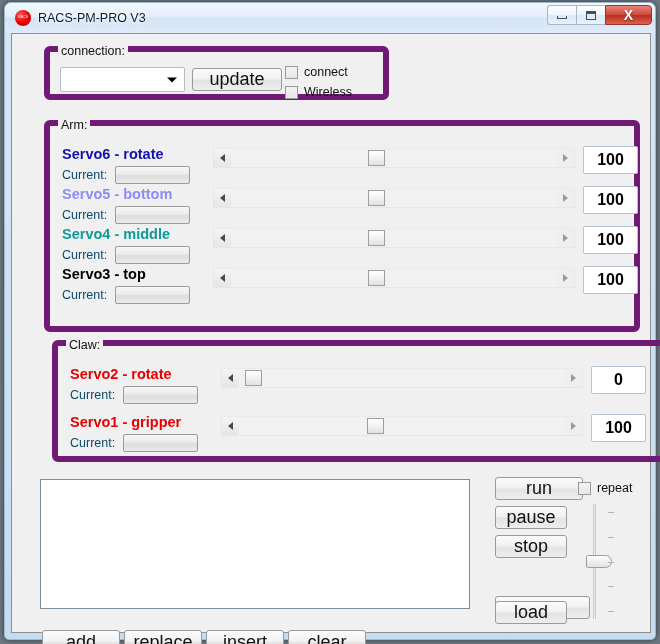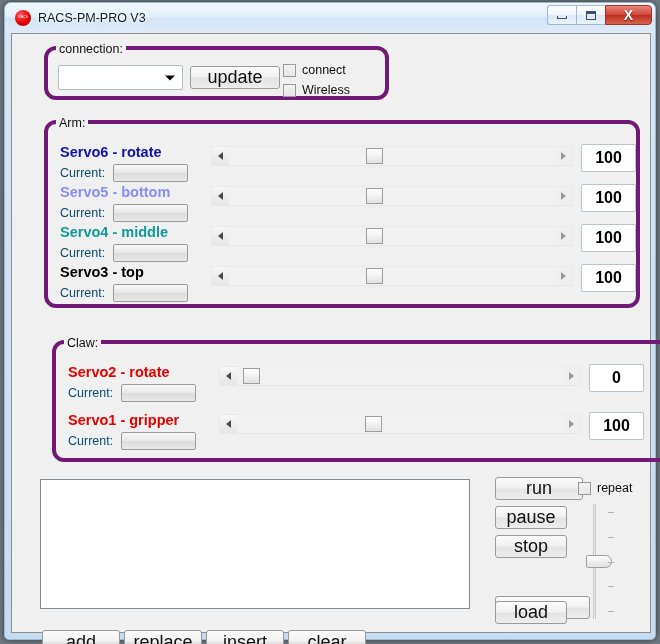--- a/index.html
+++ b/index.html
@@ -79,22 +79,22 @@
     position: absolute;
     left: 6px; top: 30px;
     width: 640px; height: 600px;
     background: #f0f0f0;
     border: 1px solid #8f8f8f;
   }
 
   
   .group {
     position: absolute;
-    border: 4px solid #701a75;
-    border-radius: 12px;
+    border: 6px solid #701a75;
+    border-radius: 6px;
     text-decoration: underline;
   }
   .group > .glabel {
     position: absolute;
     top: -8px; left: 8px;
     background: #f0f0f0;
     padding: 0 3px;
     font-size: 12.5px;
     color: #111;
     white-space: nowrap;
@@ -253,21 +253,21 @@
         <span class="box"></span>
         <span>connect</span>
       </div>
       <div class="cbox" style="left:235px; top:33px;">
         <span class="box"></span>
         <span>Wireless</span>
       </div>
     </div>
 
 
-    <div class="group" style="left:32px; top:86px; width:596px; height:188px;">
+    <div class="group" style="left:32px; top:86px; width:596px; height:212px;">
       <span class="glabel">Arm:</span>
       <div id="arm-rows">
           <div class="slabel" style="left: 12px; top: 20px; color: rgb(17, 17, 170);">Servo6 - rotate</div>
           <div class="curlabel" style="left: 12px; top: 42px;">Current:</div>
           <div class="curbox" style="left: 65px; top: 40px; width: 75px; height: 18px;"></div>
           <div class="hslider" style="left: 163px; top: 22px; width: 362px; height: 20px;">
             <div class="track"></div>
             <div class="abtn left">
               <span class="tri-l"></span>
             </div>

